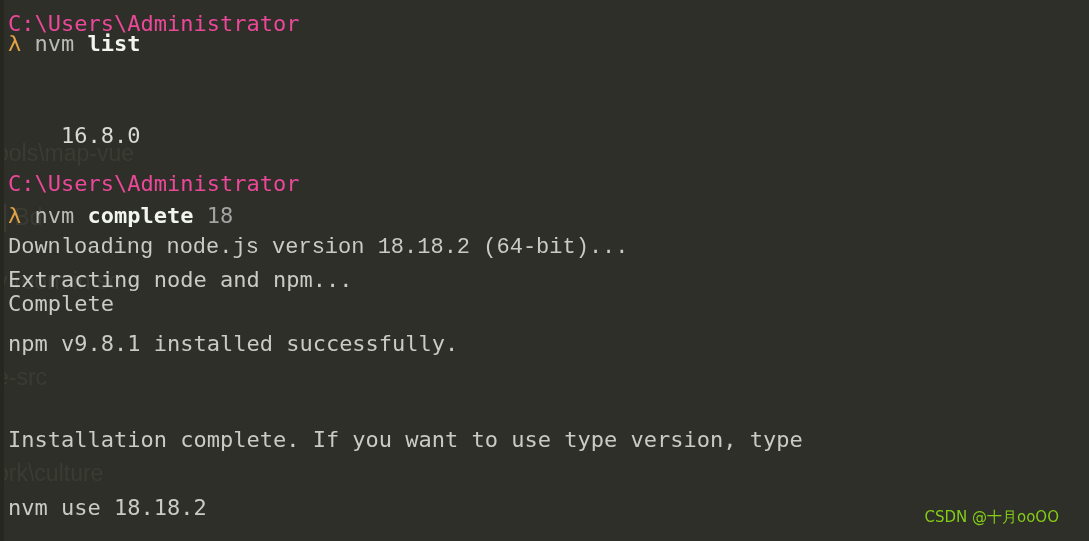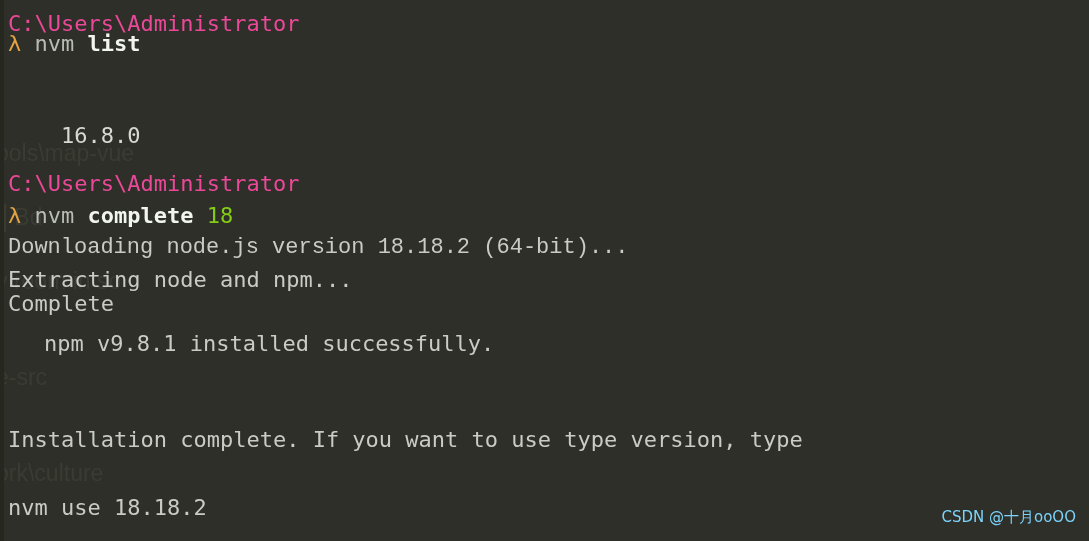--- a/index.html
+++ b/index.html
@@ -55,30 +55,30 @@
     white-space: pre;
     color: #c9cbc4;
     height: 32px;
     line-height: 32px;
   }
   .seg { white-space: pre; }
   .seg.path   { color: #ec4899; }
   .seg.lambda { color: #e3a245; }
   .seg.cmd    { color: #b9bcb4; }
   .seg.strong { color: #f2f4ee; font-weight: bold; }
-  .seg.arg    { color: #84cc16; }
+  .seg.arg    { color: #a3a3a3; }
   .seg.out    { color: #c9cbc4; }
   .seg.ver    { color: #d8dad2; }
 
   #watermark {
     position: absolute;
-    right: 13px;
+    right: 30px;
     bottom: 8px;
     z-index: 6;
-    color: #7dd3fc;
+    color: #84cc16;
     font-family: "DejaVu Sans", "Liberation Sans", sans-serif;
     font-size: 15px;
     white-space: pre;
     margin-left: 43px;
   }
 </style>
 </head>
 <body>
 
 <div id="terminal">
@@ -97,21 +97,21 @@
       <div class="line" style="top: 8px;"><span class="seg path">C:\Users\Administrator</span></div>
       <div class="line" style="top: 28px;"><span class="seg lambda">λ</span><span class="seg cmd"> nvm </span><span class="seg strong">list</span></div>
       <div class="line" style="top: 72px;"><span class="seg out"></span></div>
       <div class="line" style="top: 120px;"><span class="seg ver">    16.8.0</span></div>
       <div class="line" style="top: 136px;"><span class="seg out"></span></div>
       <div class="line" style="top: 168px;"><span class="seg path">C:\Users\Administrator</span></div>
       <div class="line" style="top: 200px;"><span class="seg lambda">λ</span><span class="seg cmd"> nvm </span><span class="seg strong">complete</span><span class="seg arg"> 18</span></div>
       <div class="line" style="top: 232px; font-family: Liberation Mono, monospace;"><span class="seg out">Downloading node.js version 18.18.2 (64-bit)...</span></div>
       <div class="line" style="top: 264px;"><span class="seg out">Extracting node and npm...</span></div>
       <div class="line" style="top: 288px;"><span class="seg out">Complete</span></div>
-      <div class="line" style="top: 328px; margin-left: 36px;"><span class="seg out">npm v9.8.1 installed successfully.</span></div>
+      <div class="line" style="top: 328px;"><span class="seg out">npm v9.8.1 installed successfully.</span></div>
       <div class="line" style="top: 360px;"><span class="seg out"></span></div>
       <div class="line" style="top: 392px;"><span class="seg out"></span></div>
       <div class="line" style="top: 424px;"><span class="seg out">Installation complete. If you want to use type version, type</span></div>
       <div class="line" style="top: 456px;"><span class="seg out"></span></div>
       <div class="line" style="top: 492px;"><span class="seg out">nvm use 18.18.2</span></div>
     </div>
 
   <div id="watermark">CSDN @十月ooOO</div>
 
 </div>

